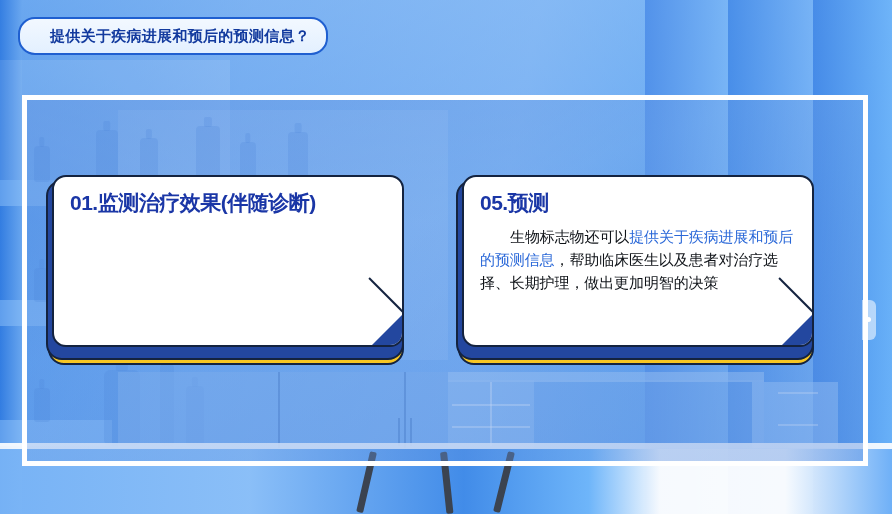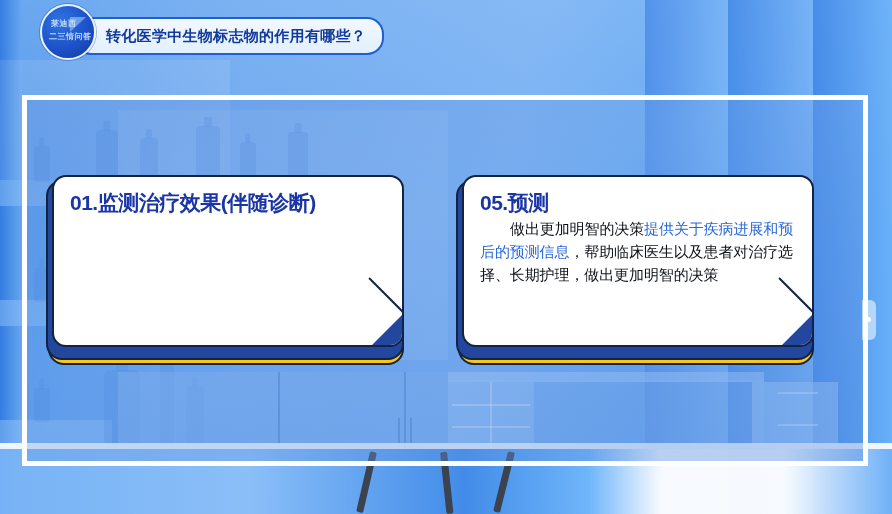--- a/index.html
+++ b/index.html
@@ -87,21 +87,21 @@
     padding:14px 16px 0 16px;overflow:hidden;}
   
   .card:after{content:"";position:absolute;right:-2px;bottom:-2px;
     width:34px;height:34px;background:#23479f;
     clip-path:polygon(100% 0,100% 100%,0 100%);
     border-right:2px solid #14233f;border-bottom:2px solid #14233f;box-sizing:border-box;}
   .fold-line{position:absolute;right:-1px;bottom:32px;width:48px;height:2px;
     background:#14233f;transform:rotate(45deg);transform-origin:right center;}
 
   .card-title{font-size:21px;font-weight:bold;color:#1a36a6;letter-spacing:-.5px;
-    line-height:1.1;margin:0 0 4px 0;white-space:nowrap;}
+    line-height:1.1;margin:0 0 12px 0;white-space:nowrap;}
   .card-body{font-size:15px;line-height:1.52;color:#0f1318;text-indent:2em;
     letter-spacing:-.1px;word-break:break-all;}
   .hl{color:#2a68d8;}
 
   
   .side-tab{position:absolute;left:862px;top:300px;width:14px;height:40px;
     background:rgba(255,255,255,.55);border-radius:0 6px 6px 0;z-index:11;}
   .side-dot{position:absolute;left:866px;top:317px;width:5px;height:5px;border-radius:50%;
     background:#ffffff;z-index:12;}
 </style>
@@ -160,49 +160,42 @@
 
   <div class="leg" style="left:370px;top:452px;width:7px;height:62px;transform:rotate(13deg);transform-origin:top center;"></div>
   <div class="leg" style="left:440px;top:452px;width:7px;height:62px;transform:rotate(-6deg);transform-origin:top center;"></div>
   <div class="leg" style="left:508px;top:452px;width:7px;height:62px;transform:rotate(14deg);transform-origin:top center;"></div>
 
   <div class="frame"></div>
   <div class="side-tab"></div>
   <div class="side-dot"></div>
 
   <div class="header">
-    <div class="logo">
-      <div class="logo-mark">
-        <div class="logo-tri"></div>
-        <span class="logo-txt logo-l1">莱迪西</span>
-        <span class="logo-txt logo-l2">二三情问答</span>
-      </div>
-    </div>
     <div class="pill">
-      <span class="pill-text">转化医学中生物标志物的作用有哪些？</span>
+      <span class="pill-text">提供关于疾病进展和预后的预测信息？</span>
     </div>
   </div>
 
   <div class="cards">
 
     <div class="card-wrap c1">
       <div class="layer-yellow"></div>
       <div class="layer-blue"></div>
       <div class="card">
         <div class="card-title">01.监测治疗效果(伴随诊断)</div>
         <div class="fold-line"></div>
       </div>
     </div>
 
     <div class="card-wrap c2">
       <div class="layer-yellow"></div>
       <div class="layer-blue"></div>
       <div class="card">
         <div class="card-title">05.预测</div>
         <div class="card-body">
-          <span>做出更加明智的决策</span><span class="hl">提供关于疾病进展和预后的预测信息</span><span>，帮助临床医生以及患者对治疗选择、长期护理，做出更加明智的决策</span>
+          <span>生物标志物还可以</span><span class="hl">提供关于疾病进展和预后的预测信息</span><span>，帮助临床医生以及患者对治疗选择、长期护理，做出更加明智的决策</span>
         </div>
         <div class="fold-line"></div>
       </div>
     </div>
 
   </div>
 </div>
 
 </body></html>

